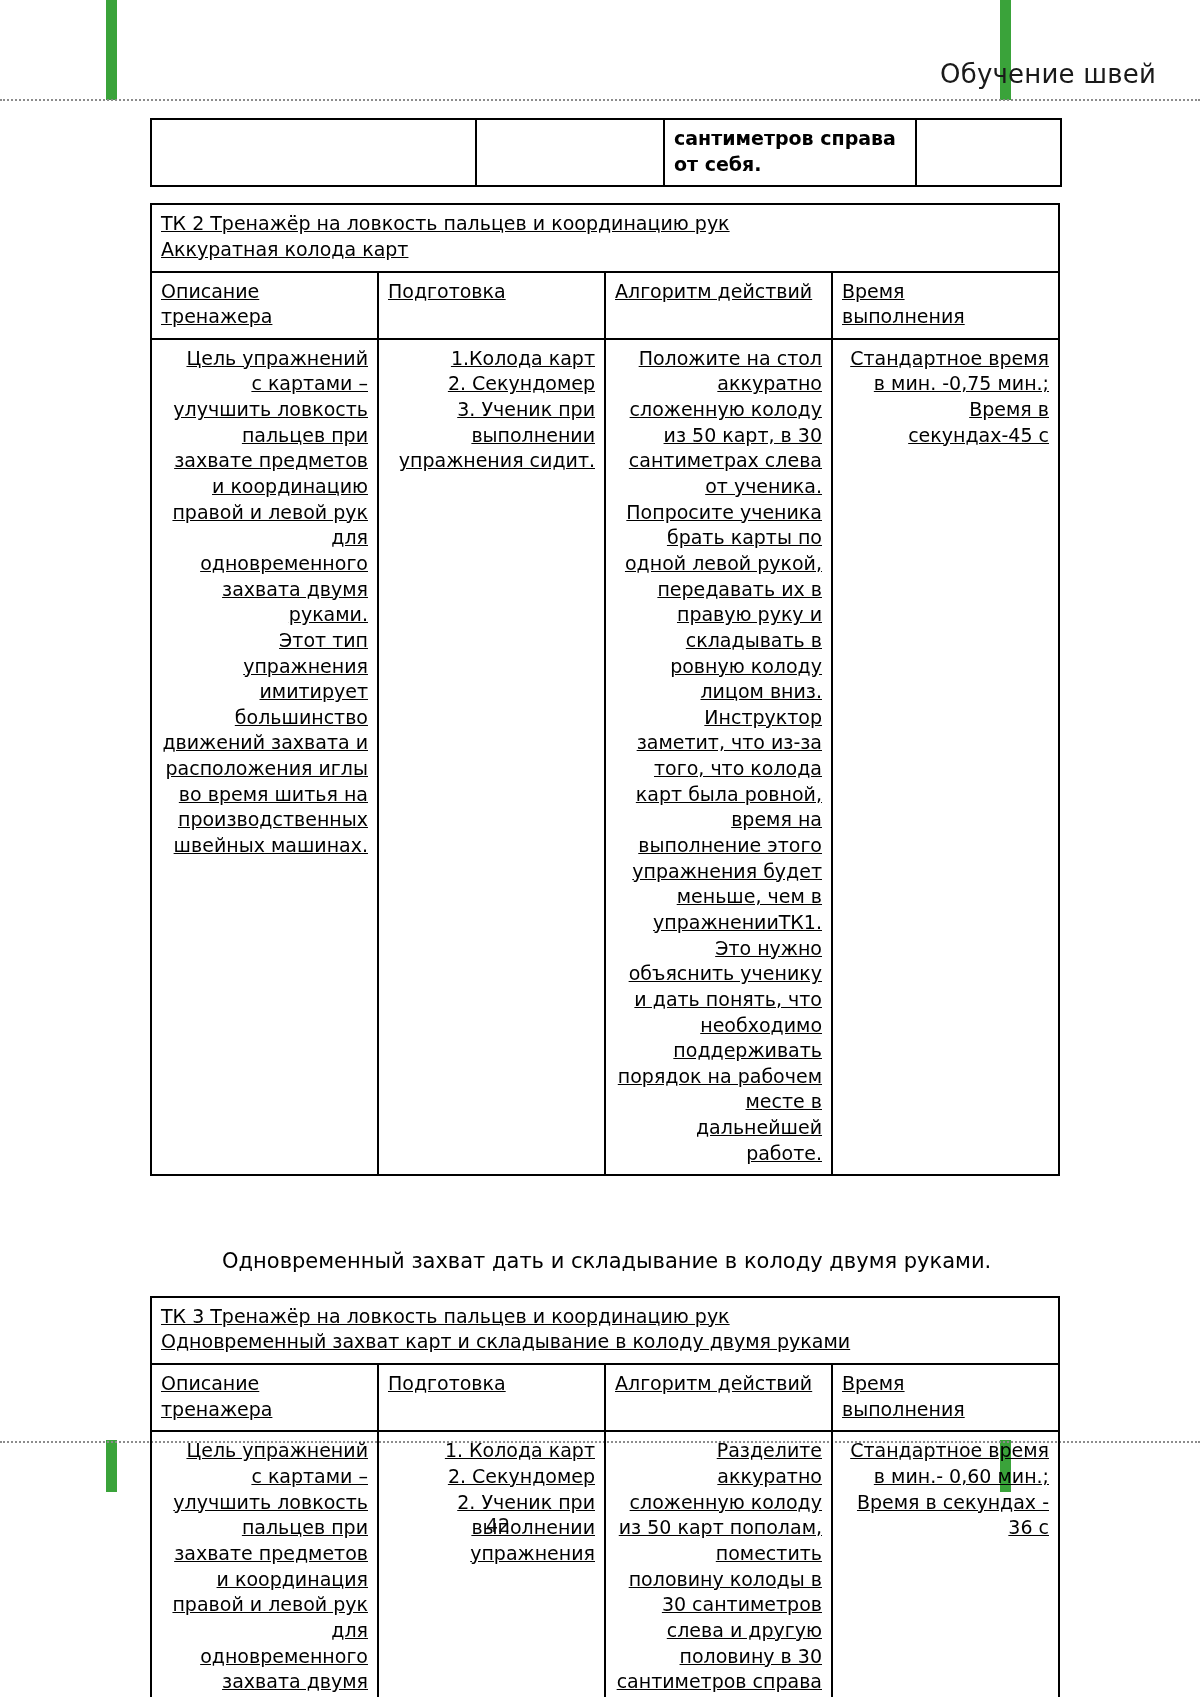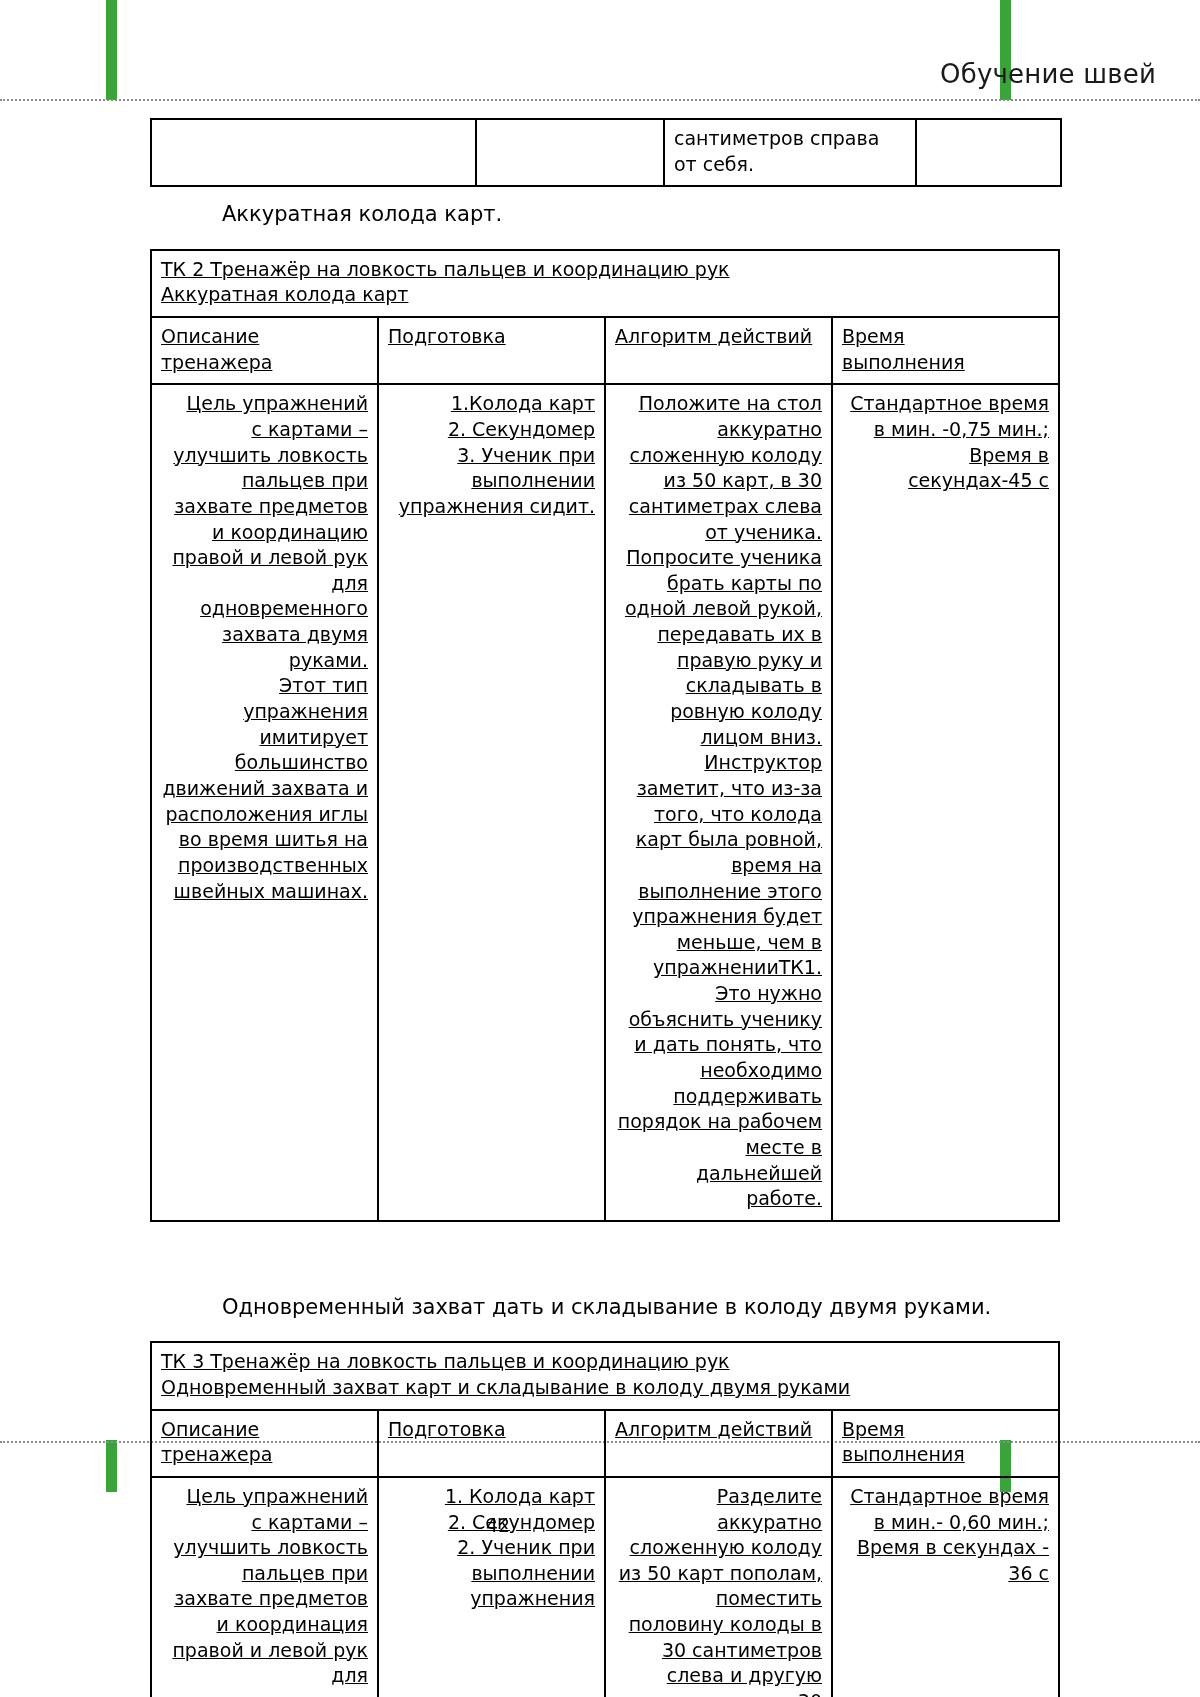--- a/index.html
+++ b/index.html
@@ -108,21 +108,21 @@
     font-weight: normal;
     text-align: left;
   }
 
   
   .stub-table td {
     height: 50px;
   }
   .stub-table .c1 { width: 305px; }
   .stub-table .c2 { width: 168px; }
-  .stub-table .c3 { width: 232px; }
+  .stub-table .c3 { width: 232px; font-weight: bold; }
   .stub-table .c4 { width: 125px; }
 
   .caption {
     font-size: 21px;
     line-height: 1.5;
     margin: 12px 0 18px 0;
     text-indent: 72px;
   }
   .caption.justify {
     text-align: justify;
@@ -179,21 +179,20 @@
     <tbody>
         <tr>
       <td class="c1"></td>
       <td class="c2"></td>
       <td class="c3">сантиметров справа от себя.</td>
       <td class="c4"></td>
     </tr>
   </tbody>
     </table>
 
-  <div class="caption">Аккуратная колода карт.</div>
 
   <table class="doc tk-table">
     <tbody>
         <tr class="tk-title">
       <td colspan="4">
         <span>ТК 2 Тренажёр на ловкость пальцев и координацию рук</span><br>
         <span>Аккуратная колода карт</span>
       </td>
     </tr>
     <tr class="tk-head">

